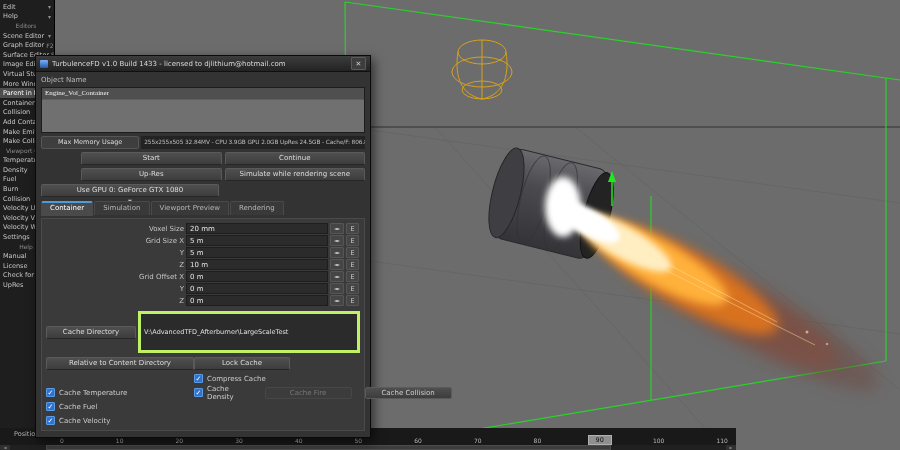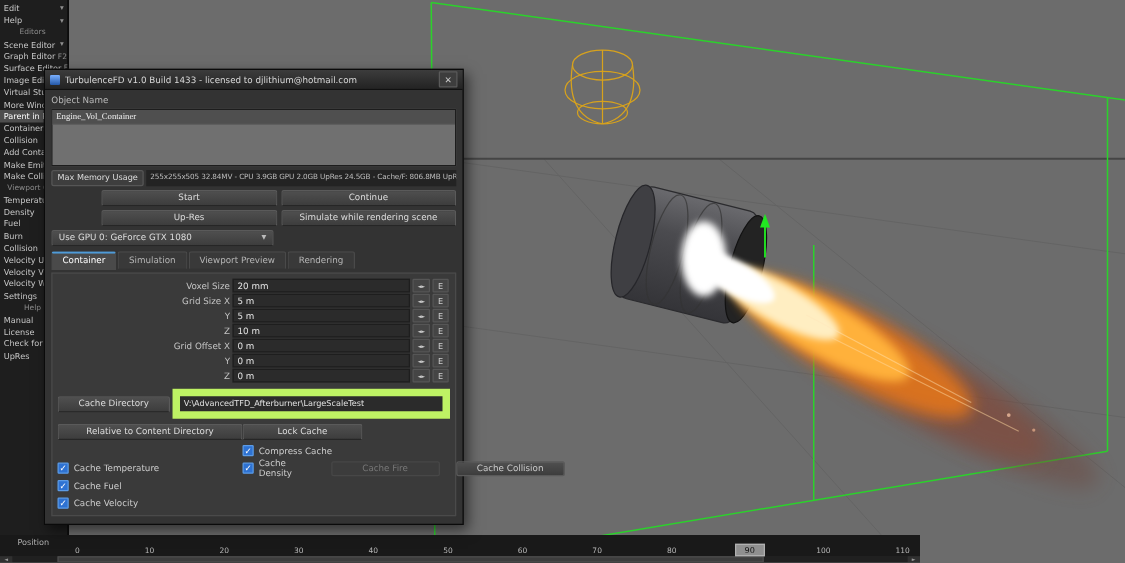--- a/index.html
+++ b/index.html
@@ -26,50 +26,50 @@
   .title-icon{width:8px;height:8px;background:linear-gradient(#7ab0ff,#2458a8);border-radius:1px;flex:none;}
   .title-text{flex:1;font-size:7px;color:#d8d8d8;white-space:nowrap;overflow:hidden;}
   .close-btn{width:13px;height:11px;display:flex;align-items:center;justify-content:center;
              background:#3d3d3d;border:1px solid #5a5a5a;border-radius:1px;color:#ccc;font-size:7px;}
   .dlg-body{padding:4px 5px 6px 5px;display:flex;flex-direction:column;gap:3px;}
   .lbl{font-size:7px;color:#b9b9b9;}
   .objlist{height:44px;background:#707070;border:1px solid #1d1d1d;overflow:hidden;}
   .obj-row{height:11px;line-height:11px;padding:0 3px;font-size:7px;color:#f0f0f0;font-family:Liberation Serif, serif;}
   .obj-row.selected{background:#4f4f4f;border-bottom:1px solid #5e5e5e;}
   .mem-row{display:flex;height:13px;gap:2px;}
-  .mem-label{background:#3e3e3e;border:1px solid #565656;border-radius:2px;padding:0 4px;
+  .mem-label{background:#3e3e3e;border:1px solid #565656;border-radius:2px;padding:0 16px;
              line-height:11px;font-size:6.5px;color:#ddd;white-space:nowrap;box-sizing:border-box;}
   .mem-val{flex:1;background:#232323;padding:0 3px;line-height:13px;font-size:5.8px;color:#bdbdbd;
            white-space:nowrap;overflow:hidden;letter-spacing:-0.1px;}
   .btn{background:linear-gradient(#4f4f4f,#3d3d3d);border:1px solid #5a5a5a;border-bottom-color:#262626;
        border-radius:2px;color:#ddd;font-size:7px;text-align:center;height:13px;line-height:11px;
        box-sizing:border-box;}
   .row2{display:flex;gap:3px;padding-left:40px;}
   .row2 .btn{flex:1;}
-  .dropdown{width:178px;display:flex;justify-content:space-between;padding:0 5px;align-items:center;}
+  .dropdown{width:178px;display:flex;justify-content:space-between;padding:0 5px;align-items:center;flex-direction:column;}
   .dd-arrow{font-size:5px;color:#bbb;}
   .tabs{display:flex;gap:1px;margin-top:1px;}
   .tab{padding:0 8px;height:13px;line-height:12px;background:#393939;border:1px solid #4a4a4a;
        border-bottom:none;border-radius:2px 2px 0 0;font-size:7px;color:#b5b5b5;}
   .tab.active{background:#4a4a4a;color:#fff;border-top:2px solid #4f9bd8;line-height:10px;}
   .panel{border:1px solid #4a4a4a;background:#3a3a3a;padding:4px;display:flex;flex-direction:column;
          gap:2px;margin-top:-1px;}
   .params{display:flex;flex-direction:column;gap:1px;}
   .prow{display:flex;align-items:center;gap:2px;height:11px;}
   .plabel{width:138px;text-align:right;font-size:7px;color:#c3c3c3;flex:none;}
   .pfield{width:142px;background:#2b2b2b;border:1px solid #1e1e1e;height:11px;line-height:10px;
           padding:0 3px;color:#e4e4e4;font-size:7px;box-sizing:border-box;flex:none;}
   .mini{width:14px;height:11px;background:#454545;border:1px solid #565656;border-radius:1px;
         font-size:4px;color:#ccc;display:flex;align-items:center;justify-content:center;flex:none;box-sizing:border-box;}
   .env{width:13px;height:11px;background:#454545;border:1px solid #565656;border-radius:1px;
        font-size:6.5px;color:#ccc;display:flex;align-items:center;justify-content:center;flex:none;box-sizing:border-box;}
   .cachedir-row{display:flex;gap:2px;align-items:center;margin-top:3px;}
   .cd-label{width:90px;flex:none;}
-  .cd-field{flex:1;background:#2b2b2b;border:6px solid #bef264;height:12px;line-height:12px;
-            padding:0 3px;font-size:6.5px;color:#e0e0e0;white-space:nowrap;overflow:hidden;}
+  .cd-field{flex:1;background:#2b2b2b;border:3px solid #bef264;height:12px;line-height:12px;
+            padding:12px 3px;font-size:6.5px;color:#e0e0e0;white-space:nowrap;overflow:hidden;}
   .two-col{display:flex;margin-top:2px;}
   .col-l{width:158px;display:flex;flex-direction:column;gap:3px;}
   .col-r{flex:1;display:flex;flex-direction:column;gap:3px;}
   .rel-btn{width:148px;}
   .lock-btn{width:96px;}
   .spacer{height:11px;}
   .cache-item{display:flex;align-items:center;gap:4px;height:11px;font-size:7px;color:#ccc;box-sizing:border-box;}
   .cb{width:9px;height:9px;background:#2b2b2b;border:1px solid #565656;border-radius:1px;flex:none;
       display:flex;align-items:center;justify-content:center;font-size:7px;color:#fff;box-sizing:border-box;}
   .cache-item.checked .cb{background:#2e72d2;border-color:#5b9be6;}

